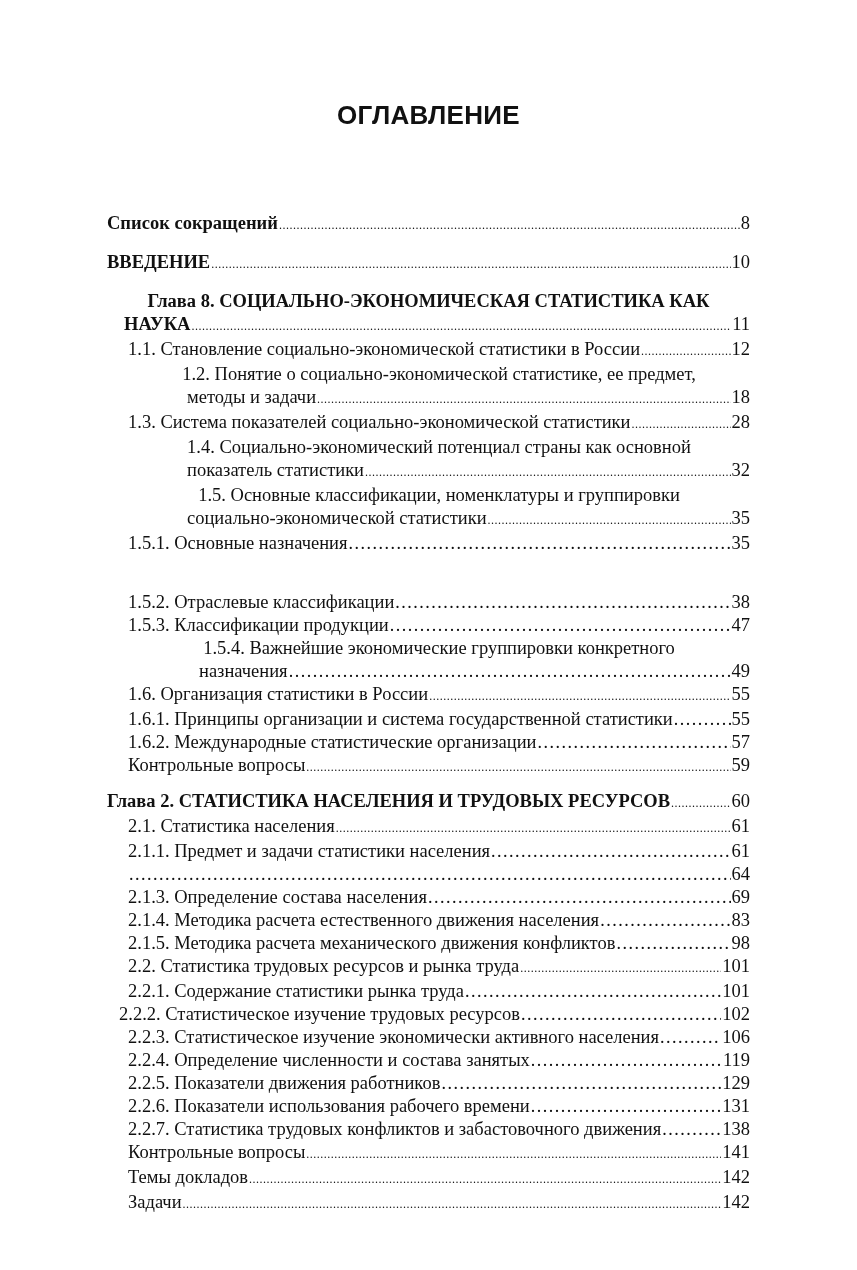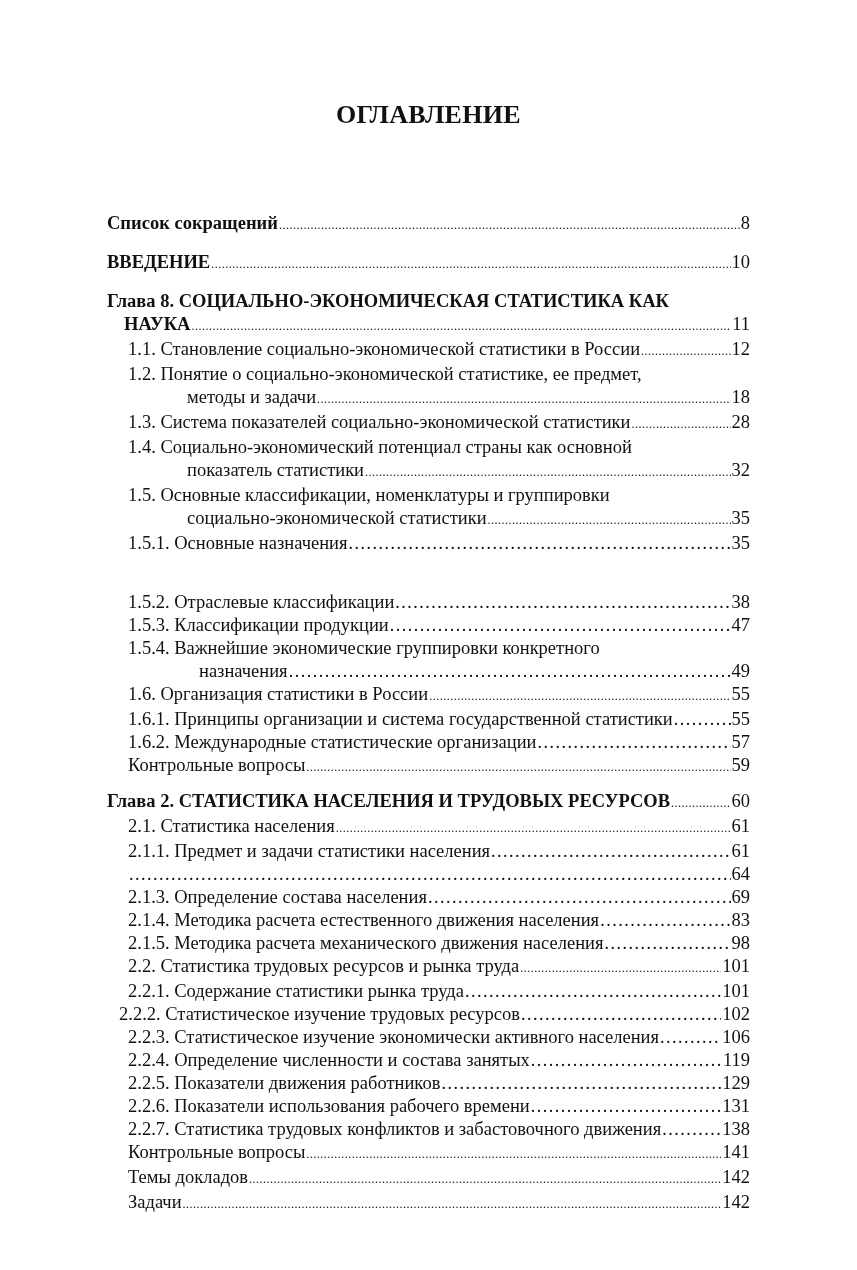--- a/index.html
+++ b/index.html
@@ -1,23 +1,23 @@
 <!DOCTYPE html>
 <html><head>
 <meta charset="utf-8">
 <style>
   html, body { margin: 0; padding: 0; background: #ffffff; }
   body { width: 857px; height: 1270px; position: relative; overflow: hidden; color: #111; }
   .title {
     position: absolute; left: 0; width: 857px; top: 100px; text-align: center;
-    font-family: Liberation Serif, serif; font-weight: bold; font-size: 26px; letter-spacing: 0.3px;
+    font-family: Liberation Sans, sans-serif; font-weight: bold; font-size: 26px; letter-spacing: 0.3px;
   }
   .toc { position: absolute; left: 107px; top: 212px; width: 643px;
     font-family: "Liberation Serif", serif; font-size: 18.5px; }
-  .entry { position: relative; line-height: 23px; }
+  .entry { position: relative; line-height: 23px; text-align: center; }
   .entry.top { font-weight: bold; }
   .entry.chapter { font-weight: bold; }
   .row { display: flex; align-items: baseline; }
   .row .t { white-space: nowrap; }
   .row .dots { flex: 1; overflow: hidden; white-space: nowrap; font-weight: normal; font-size: 12px; letter-spacing: 0.5px; margin: 0 1px; }
   .row .dots::after { content: "................................................................................................................................................................................................................................................................"; }
   .row .dots.big { font-size: 18px; letter-spacing: 1.5px; }
   .row .p { white-space: nowrap; font-weight: normal; }
   .first { white-space: nowrap; }
 </style>
@@ -179,21 +179,21 @@
     </div>
     <div class="entry " style="margin-left: 21px;">
       <div class="row">
         <span class="t">2.1.4. Методика расчета естественного движения населения</span>
         <span class="dots big"></span>
         <span class="p">83</span>
       </div>
     </div>
     <div class="entry " style="margin-left: 21px;">
       <div class="row">
-        <span class="t">2.1.5. Методика расчета механического движения населения</span>
+        <span class="t">2.1.5. Методика расчета механического движения конфликтов</span>
         <span class="dots big"></span>
         <span class="p">98</span>
       </div>
     </div>
     <div class="entry " style="margin-left: 21px;">
       <div class="row">
         <span class="t">2.2. Статистика трудовых ресурсов и рынка труда</span>
         <span class="dots"></span>
         <span class="p">101</span>
       </div>

